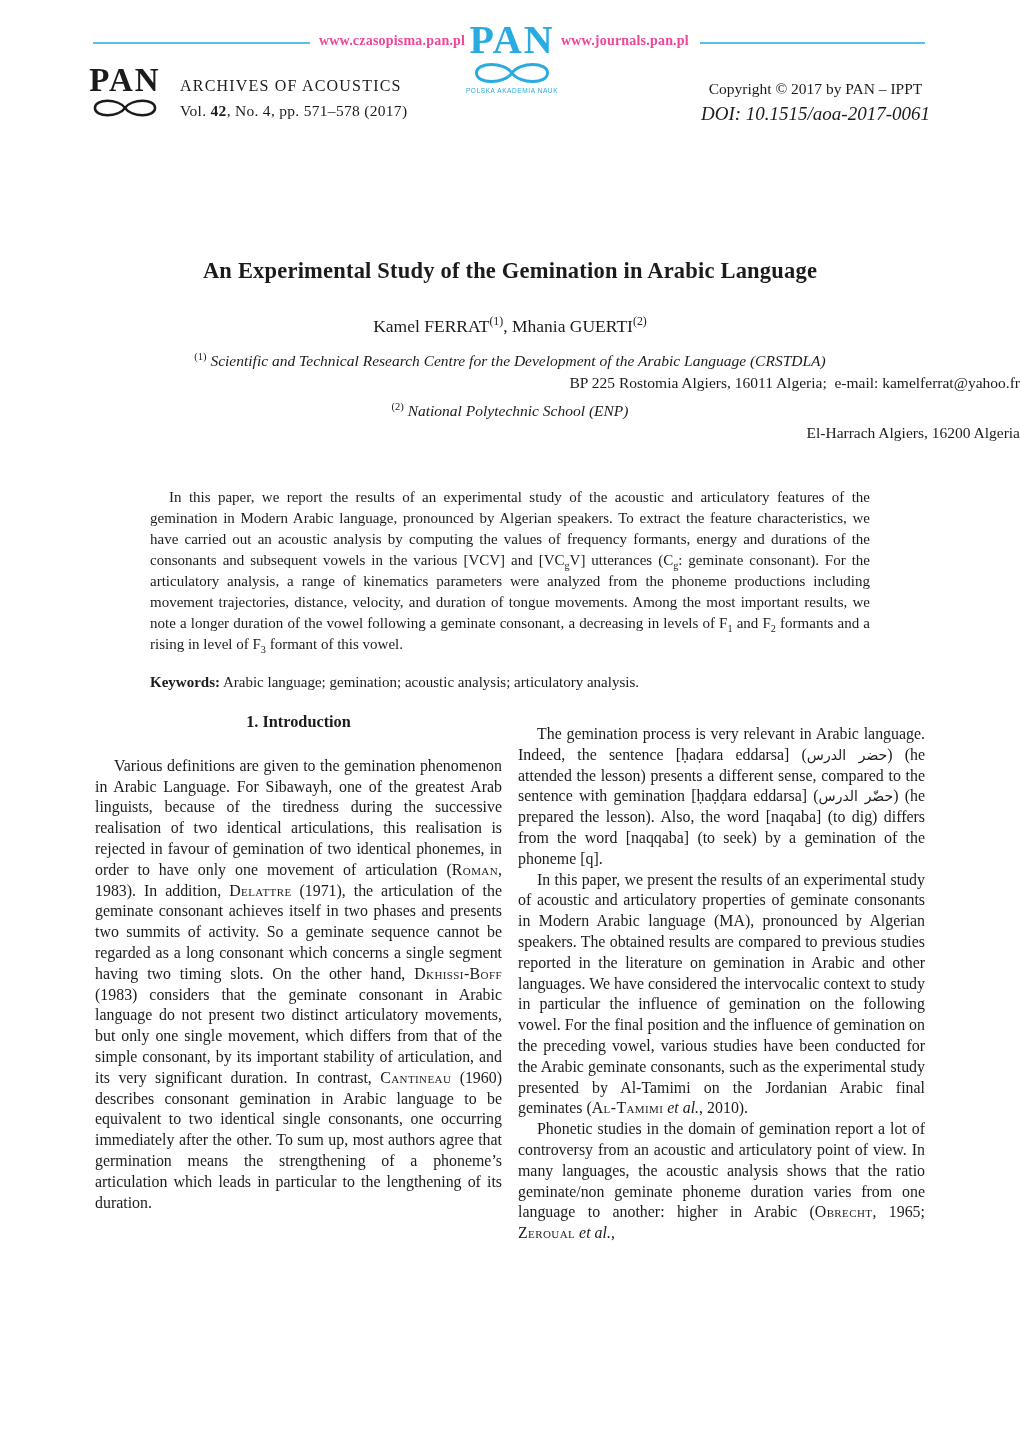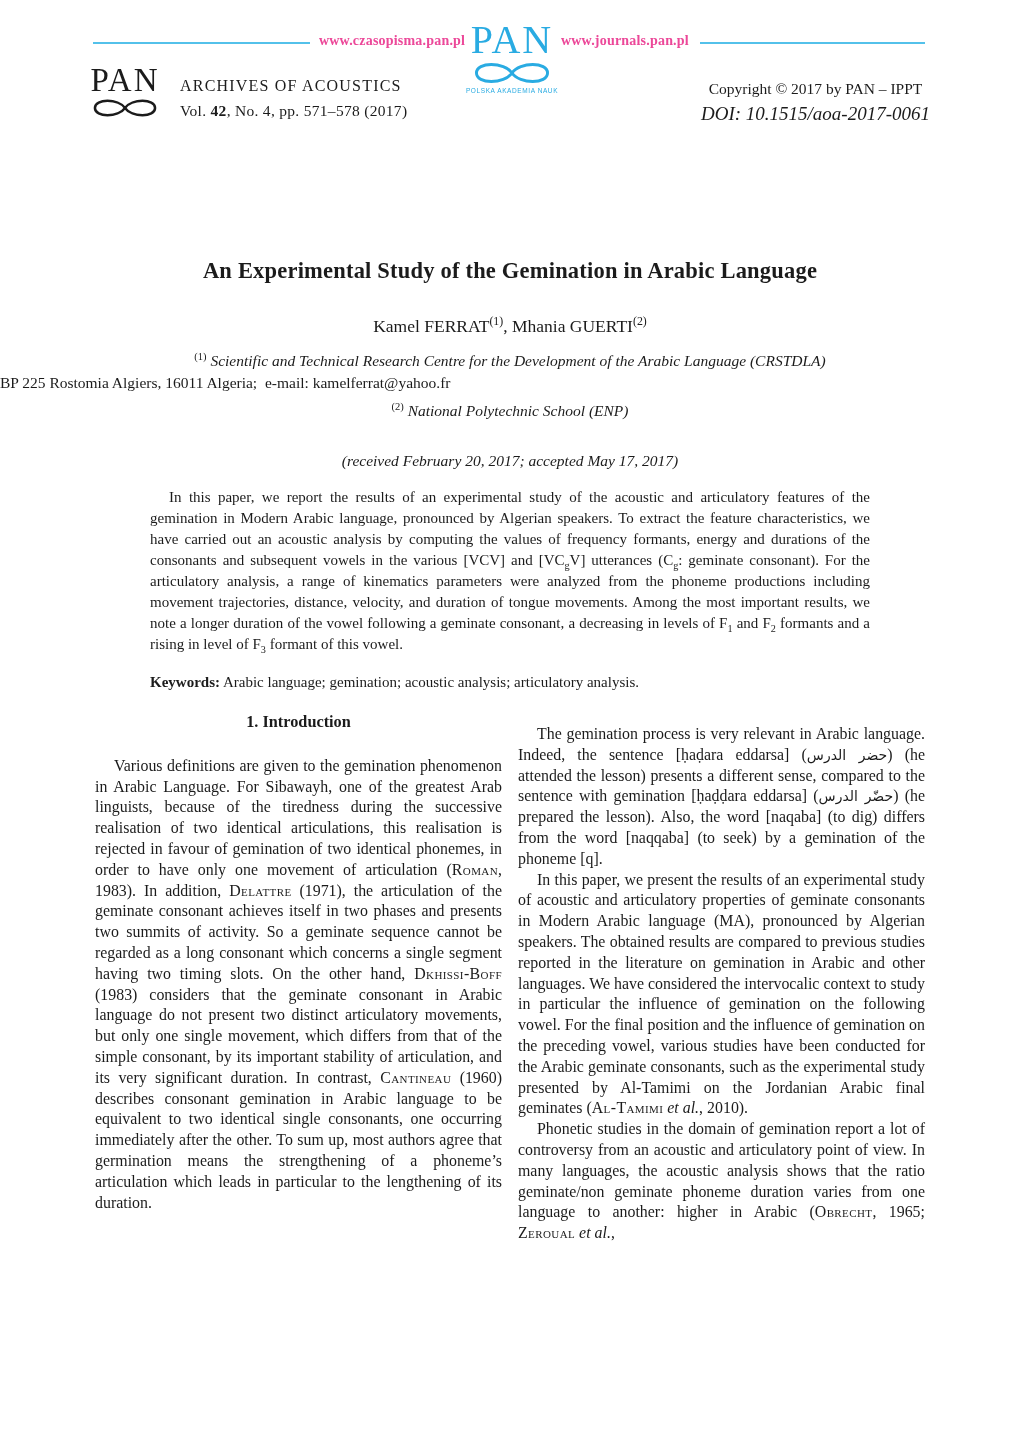--- a/index.html
+++ b/index.html
@@ -12,21 +12,21 @@
   .rule{position:absolute;top:42px;height:2px;background:#53c1ea;}
   .rule-left{left:93px;width:217px;}
   .rule-right{left:700px;width:225px;}
   .url{
     position:absolute;top:33px;color:#ec4899;font-weight:bold;
     font-size:14px;letter-spacing:0.2px;white-space:nowrap;cursor:pointer;
   }
   .url-left{left:319px;}
   .url-right{left:561px;}
   .logo{text-align:center;line-height:1;}
-  .logo .pan-acronym{font-weight:normal;letter-spacing:2px;display:block;}
+  .logo .pan-acronym{font-weight:bold;letter-spacing:2px;display:block;}
   .logo svg{display:block;margin:0 auto;}
   .logo-center{position:absolute;left:462px;top:20px;width:100px;color:#29abe2;}
   .logo-center .pan-acronym{font-size:40px;}
   .logo-center .pan-subtitle{
     display:block;font-size:6.5px;letter-spacing:0.6px;margin-top:2px;
     color:#29abe2;font-family:"Liberation Sans",sans-serif;white-space:nowrap;
   }
   .logo-left{position:absolute;left:86px;top:64px;width:78px;color:#1b1b1b;}
   .logo-left .pan-acronym{font-size:33px;}
   .journal-block{position:absolute;left:180px;top:77px;}
@@ -35,21 +35,21 @@
   .copyright-block{position:absolute;right:90px;top:80px;text-align:center;}
   .copyright-line{font-size:15.5px;}
   .doi-line{font-size:19px;font-style:italic;margin-top:5px;}
   
   .article-title{
     position:absolute;left:0;top:258px;width:100%;text-align:center;
     font-size:22.5px;font-weight:bold;letter-spacing:0.2px;
   }
   .authors{position:absolute;left:0;top:316px;width:100%;text-align:center;font-size:17.5px;}
   .aff-label{position:absolute;left:0;width:100%;text-align:center;font-size:15.5px;}
-  .aff-address{position:absolute;left:0;width:100%;text-align:left;font-size:15.5px;}
+  .aff-address{position:absolute;left:0;width:100%;text-align:right;font-size:15.5px;}
   .aff1-label{top:352px;}
   .aff1-address{top:374px;}
   .aff2-label{top:402px;}
   .aff2-address{top:424px;}
   .received{position:absolute;left:0;top:452px;width:100%;text-align:center;font-size:15.5px;font-style:italic;}
   .abstract{
     position:absolute;left:150px;top:487px;width:720px;
     font-size:15px;line-height:21px;text-align:justify;text-indent:19px;
   }
   .keywords{position:absolute;left:150px;top:672px;width:720px;font-size:15px;line-height:21px;}
@@ -102,22 +102,22 @@
     <div class="copyright-line">Copyright © 2017 by PAN – IPPT</div>
     <div class="doi-line">DOI: 10.1515/aoa-2017-0061</div>
   </div>
 
   <h1 class="article-title" style="margin:0;">An Experimental Study of the Gemination in Arabic Language</h1>
   <div class="authors">Kamel FERRAT<sup>(1)</sup>, Mhania GUERTI<sup>(2)</sup></div>
 
   <div class="aff-label aff1-label"><sup>(1)</sup> <i>Scientific and Technical Research Centre for the Development of the Arabic Language (CRSTDLA)</i></div>
   <div class="aff-address aff1-address">BP 225 Rostomia Algiers, 16011 Algeria; &nbsp;e-mail: kamelferrat@yahoo.fr</div>
   <div class="aff-label aff2-label"><sup>(2)</sup> <i>National Polytechnic School (ENP)</i></div>
+  <div class="aff-address aff2-address">El-Harrach Algiers, 16200 Algeria</div>
 
-  <div class="received">(received February 20, 2017; accepted May 17, 2017)</div>
 
   <div class="abstract">In this paper, we report the results of an experimental study of the acoustic and articulatory features of the gemination in Modern Arabic language, pronounced by Algerian speakers. To extract the feature characteristics, we have carried out an acoustic analysis by computing the values of frequency formants, energy and durations of the consonants and subsequent vowels in the various [VCV] and [VC<sub>g</sub>V] utterances (C<sub>g</sub>: geminate consonant). For the articulatory analysis, a range of kinematics parameters were analyzed from the phoneme productions including movement trajectories, distance, velocity, and duration of tongue movements. Among the most important results, we note a longer duration of the vowel following a geminate consonant, a decreasing in levels of F<sub>1</sub> and F<sub>2</sub> formants and a rising in level of F<sub>3</sub> formant of this vowel.</div>
 
   <div class="keywords">
     <span class="kw-label">Keywords:</span><span> Arabic language; gemination; acoustic analysis; articulatory analysis.</span>
   </div>
 
   <div class="col col-left">
     <div class="section-heading">1. Introduction</div>
     <p>Various definitions are given to the gemination phenomenon in Arabic Language. For Sibawayh, one of the greatest Arab linguists, because of the tiredness during the successive realisation of two identical articulations, this realisation is rejected in favour of gemination of two identical phonemes, in order to have only one movement of articulation (<span class="sc">Roman</span>, 1983). In addition, <span class="sc">Delattre</span> (1971), the articulation of the geminate consonant achieves itself in two phases and presents two summits of activity. So a geminate sequence cannot be regarded as a long consonant which concerns a single segment having two timing slots. On the other hand, <span class="sc">Dkhissi-Boff</span> (1983) considers that the geminate consonant in Arabic language do not present two distinct articulatory movements, but only one single movement, which differs from that of the simple consonant, by its important stability of articulation, and its very significant duration. In contrast, <span class="sc">Cantineau</span> (1960) describes consonant gemination in Arabic language to be equivalent to two identical single consonants, one occurring immediately after the other. To sum up, most authors agree that germination means the strengthening of a phoneme’s articulation which leads in particular to the lengthening of its duration.</p>

